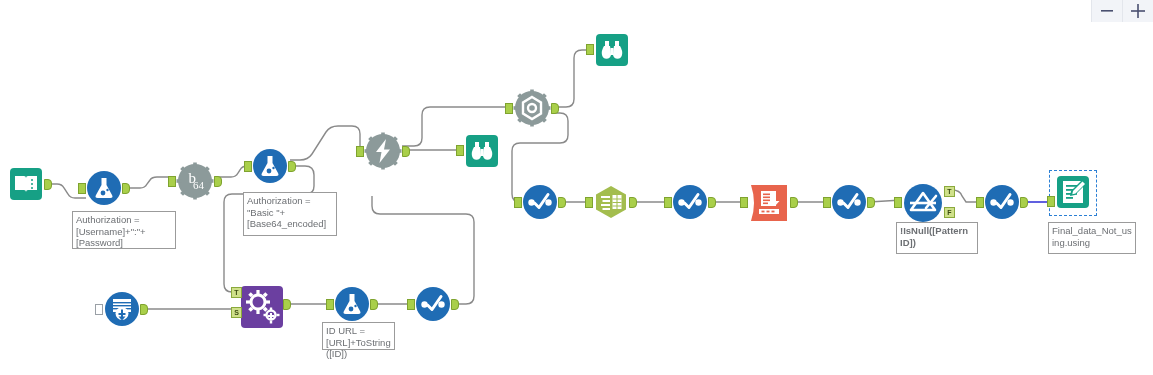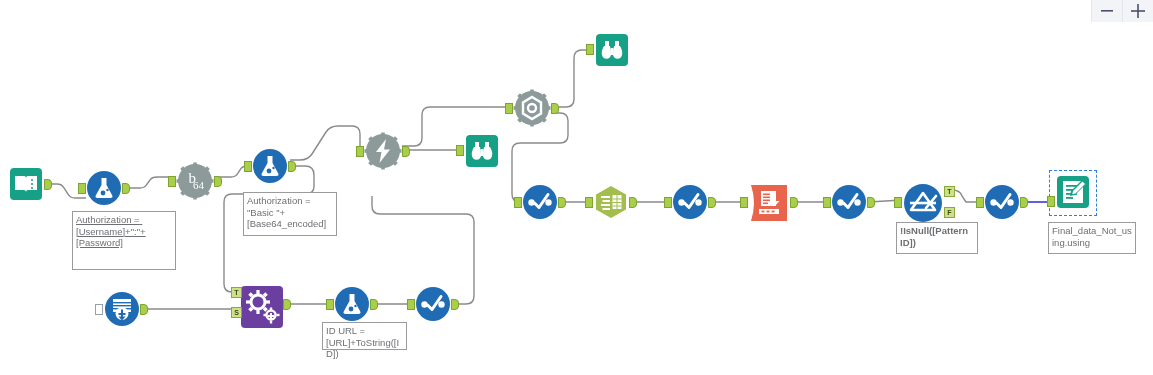--- a/index.html
+++ b/index.html
@@ -455,23 +455,23 @@
         <circle cx="18" cy="18" r="17" fill="#1f6cb4"></circle>
         <circle cx="9.5" cy="18.5" r="3.2" fill="#ffffff"></circle>
         <circle cx="26.5" cy="18.5" r="3.2" fill="#ffffff"></circle>
         <path d="M12.5 19 l4.5 4.5 L26 10.5" fill="none" stroke="#ffffff" stroke-width="3" stroke-linecap="round" stroke-linejoin="round"></path>
       </svg>
     </span>
     <span class="anchor in" style="left:-8px;top:13px;"></span>
     <span class="anchor out" style="left:36px;top:13px;"></span>
   </div>
 
-  <div class="annot" style="left:72px;top:211px;width:104px;height:59px;text-decoration:underline;">Authorization = [Username]+":"+[Password]</div>
+  <div class="annot" style="left:72px;top:211px;width:104px;height:38px;">Authorization = [Username]+":"+[Password]</div>
   <div class="annot" style="left:243px;top:192px;width:94px;height:44px;">Authorization = "Basic "+[Base64_encoded]</div>
-  <div class="annot" style="left:322px;top:322px;width:85px;height:28px;">ID URL = [URL]+ToString([ID])</div>
+  <div class="annot" style="left:322px;top:322px;width:73px;height:28px;">ID URL = [URL]+ToString([ID])</div>
   <div class="annot" style="left:896px;top:222px;width:82px;height:32px;font-weight:bold;">!IsNull([Pattern ID])</div>
   <div class="annot" style="left:1048px;top:222px;width:88px;height:32px;">Final_data_Not_using.using</div>
 
   <div class="winbtns">
     <div class="winbtn">
       <svg width="14" height="10" viewBox="0 0 14 10">
         <rect x="1" y="4" width="12" height="1.6" fill="#4a5070"></rect>
       </svg>
     </div>
     <div class="winbtn">

